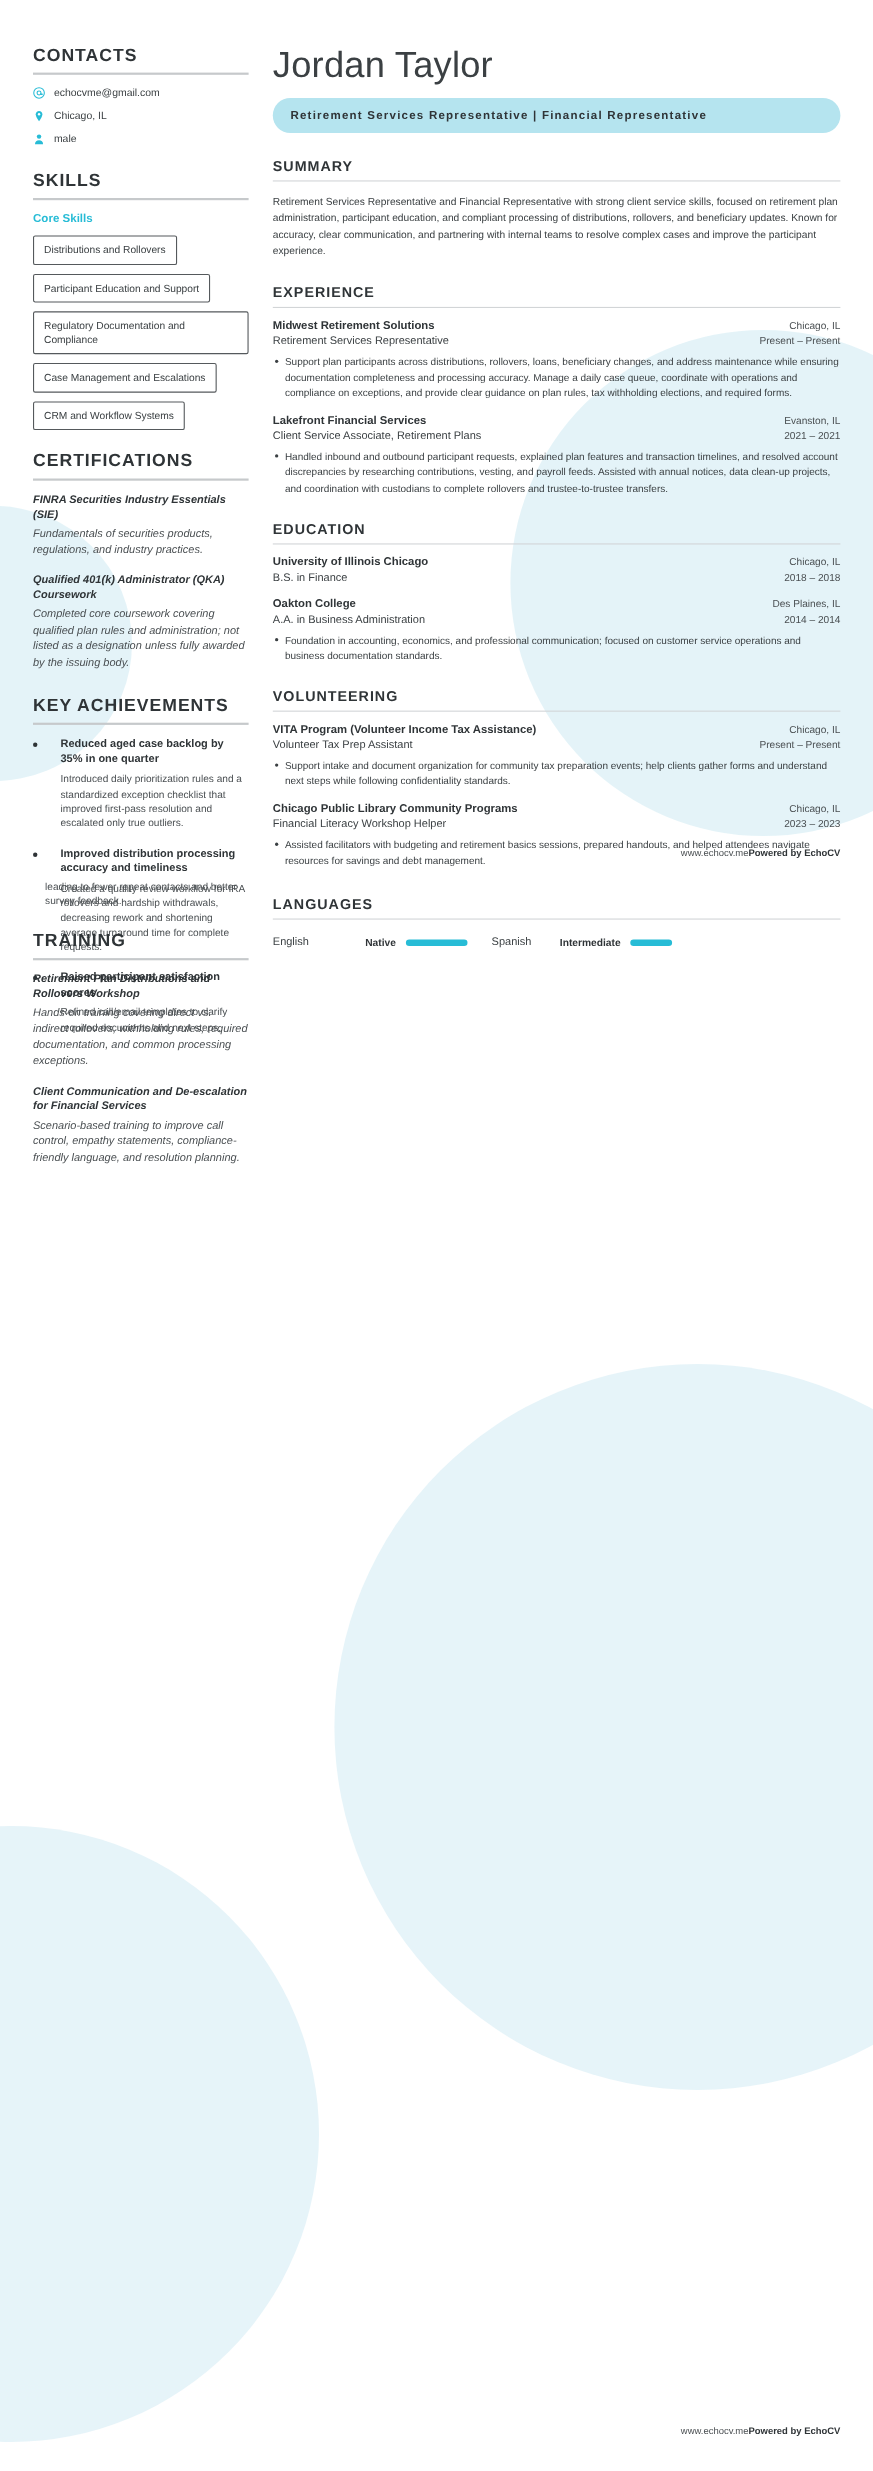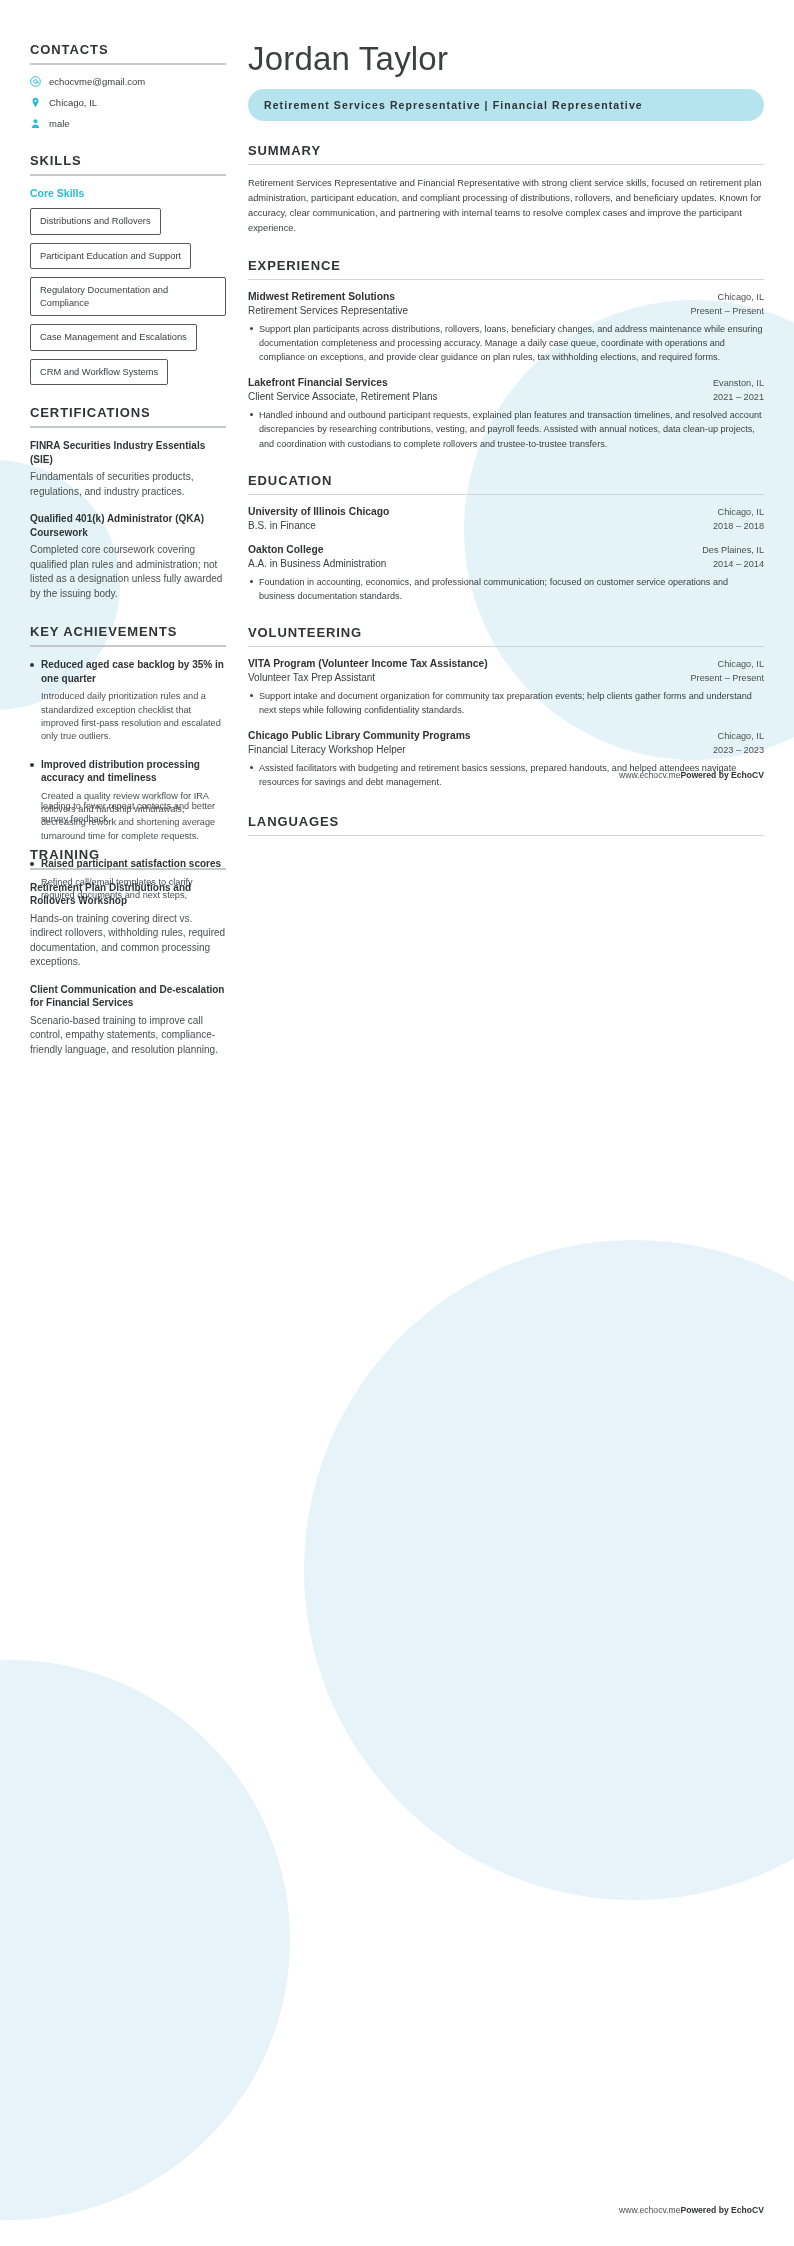--- a/index.html
+++ b/index.html
@@ -35,21 +35,21 @@
   .sec-h {
     font-size: 12.5px;
     font-weight: bold;
     letter-spacing: .9px;
     color: #2f3437;
     text-transform: uppercase;
   }
   .sec-rule { height: 2px; background: #c6c9cb; margin: 6px 0 11px 0; }
   .sec-rule.thin { height: 1px; background: #d2d5d7; }
 
-  .left .sec-h { font-size: 13px; }
+  .left .sec-h { font-size: 16px; }
   .right .sec-h { font-size: 13px; }
 
   
   .contact-row { display: flex; align-items: center; gap: 8px; margin-bottom: 10px; }
   .contact-row .txt { font-size: 9.5px; color: #3b4043; }
   .ic { width: 11px; height: 11px; flex: 0 0 11px; display: block; }
 
   
   .skill-group-title {
     color: #27bcd6;
@@ -64,36 +64,36 @@
     font-size: 9.3px;
     line-height: 1.35;
     color: #3b4043;
     margin-bottom: 8px;
     background: transparent;
     display: block;
   }
   .chip.fit { display: inline-block; }
 
   
-  .lblock { margin-bottom: 13px; }
+  .lblock { margin-bottom: 13px; font-style: italic; }
   .lblock .t {
     font-size: 10px;
     font-weight: bold;
     line-height: 1.35;
     color: #2f3437;
     margin-bottom: 4px;
   }
   .lblock .d {
     font-size: 10px;
     line-height: 1.45;
     color: #4a4f52;
   }
 
   
-  .ka { margin-bottom: 14px; display: flex; gap: 7px; justify-content: flex-end; }
+  .ka { margin-bottom: 14px; display: flex; gap: 21px; justify-content: flex-end; }
   .ka .dot {
     width: 4px; height: 4px; border-radius: 50%;
     background: #2f3437; margin-top: 5px; flex: 0 0 4px;
   }
   .ka .t {
     font-size: 10px; font-weight: bold; line-height: 1.35;
     color: #2f3437; margin-bottom: 5px;
   }
   .ka .d { font-size: 9.2px; line-height: 1.45; color: #4a4f52; }
 
@@ -427,20 +427,32 @@
           </div>
         </div>
       </div>
 
       <div class="right">
         <div style="height:14px"></div>
         <div>
           <div class="sec-h">LANGUAGES</div>
           <div class="sec-rule thin"></div>
 
+          <div class="lang-row">
+            <span class="lang-name">English</span>
+            <span class="lang-cell">
+              <span class="lang-level">Native</span>
+              <span class="lang-bar"></span>
+            </span>
+            <span class="lang-name" style="width:62px;flex:0 0 62px;">Spanish</span>
+            <span class="lang-cell">
+              <span class="lang-level">Intermediate</span>
+              <span class="lang-bar partial"></span>
+            </span>
+          </div>
         </div>
       </div>
 
     </div>
   </div>
 
   <div class="footer footer-2">
     <span>www.echocv.me</span>
     <span class="brand">Powered by EchoCV</span>
   </div>

